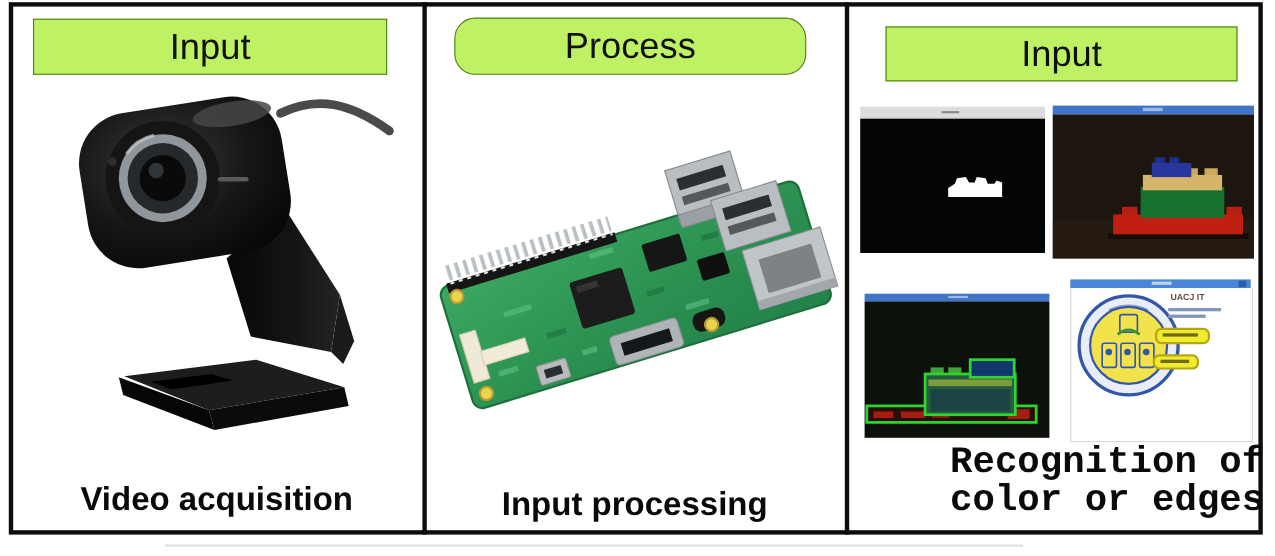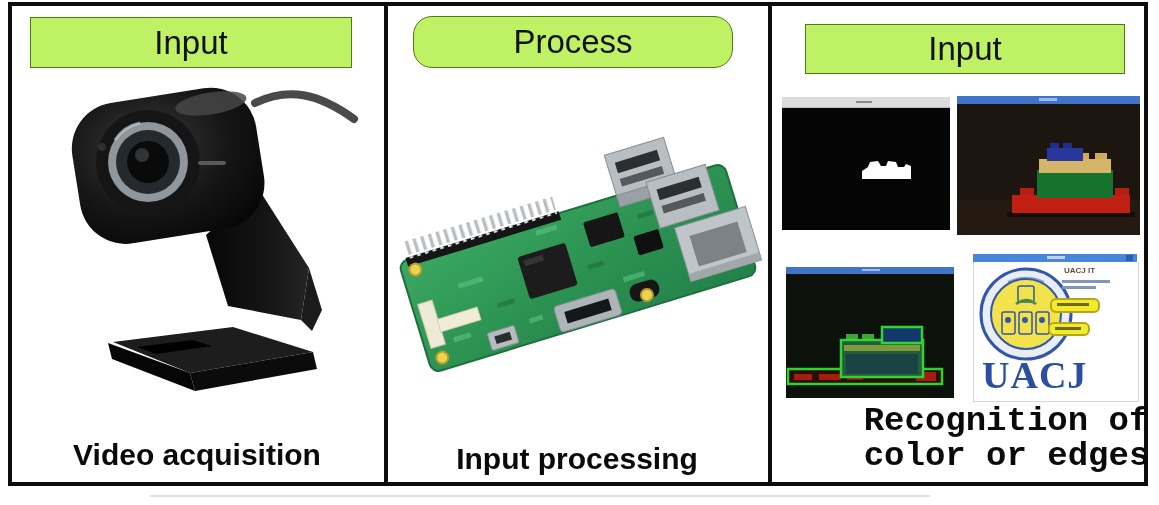--- a/index.html
+++ b/index.html
@@ -252,19 +252,18 @@
       <div class="gui-smudge" style="left:88px;top:18px;width:48px;"></div>
       <div class="gui-smudge" style="left:88px;top:24px;width:34px;"></div>
 
       <div class="gui-btn" style="left:76px;top:36px;width:46px;height:11px;">
         <div class="btxt" style="width:32px;"></div>
       </div>
       <div class="gui-btn" style="left:74px;top:60px;width:38px;height:10px;">
         <div class="btxt" style="width:26px;"></div>
       </div>
 
-      <div class="gui-wordmark" style="left:8px;top:94px;">UACJ</div>
     </div>
   </div>
 
   <div class="abs caption" style="left:824px;top:404px;width:365px;font-size:34px;font-family:Liberation Mono, monospace;">Recognition of color or edges</div>
 
 </div>
 
 </body></html>

